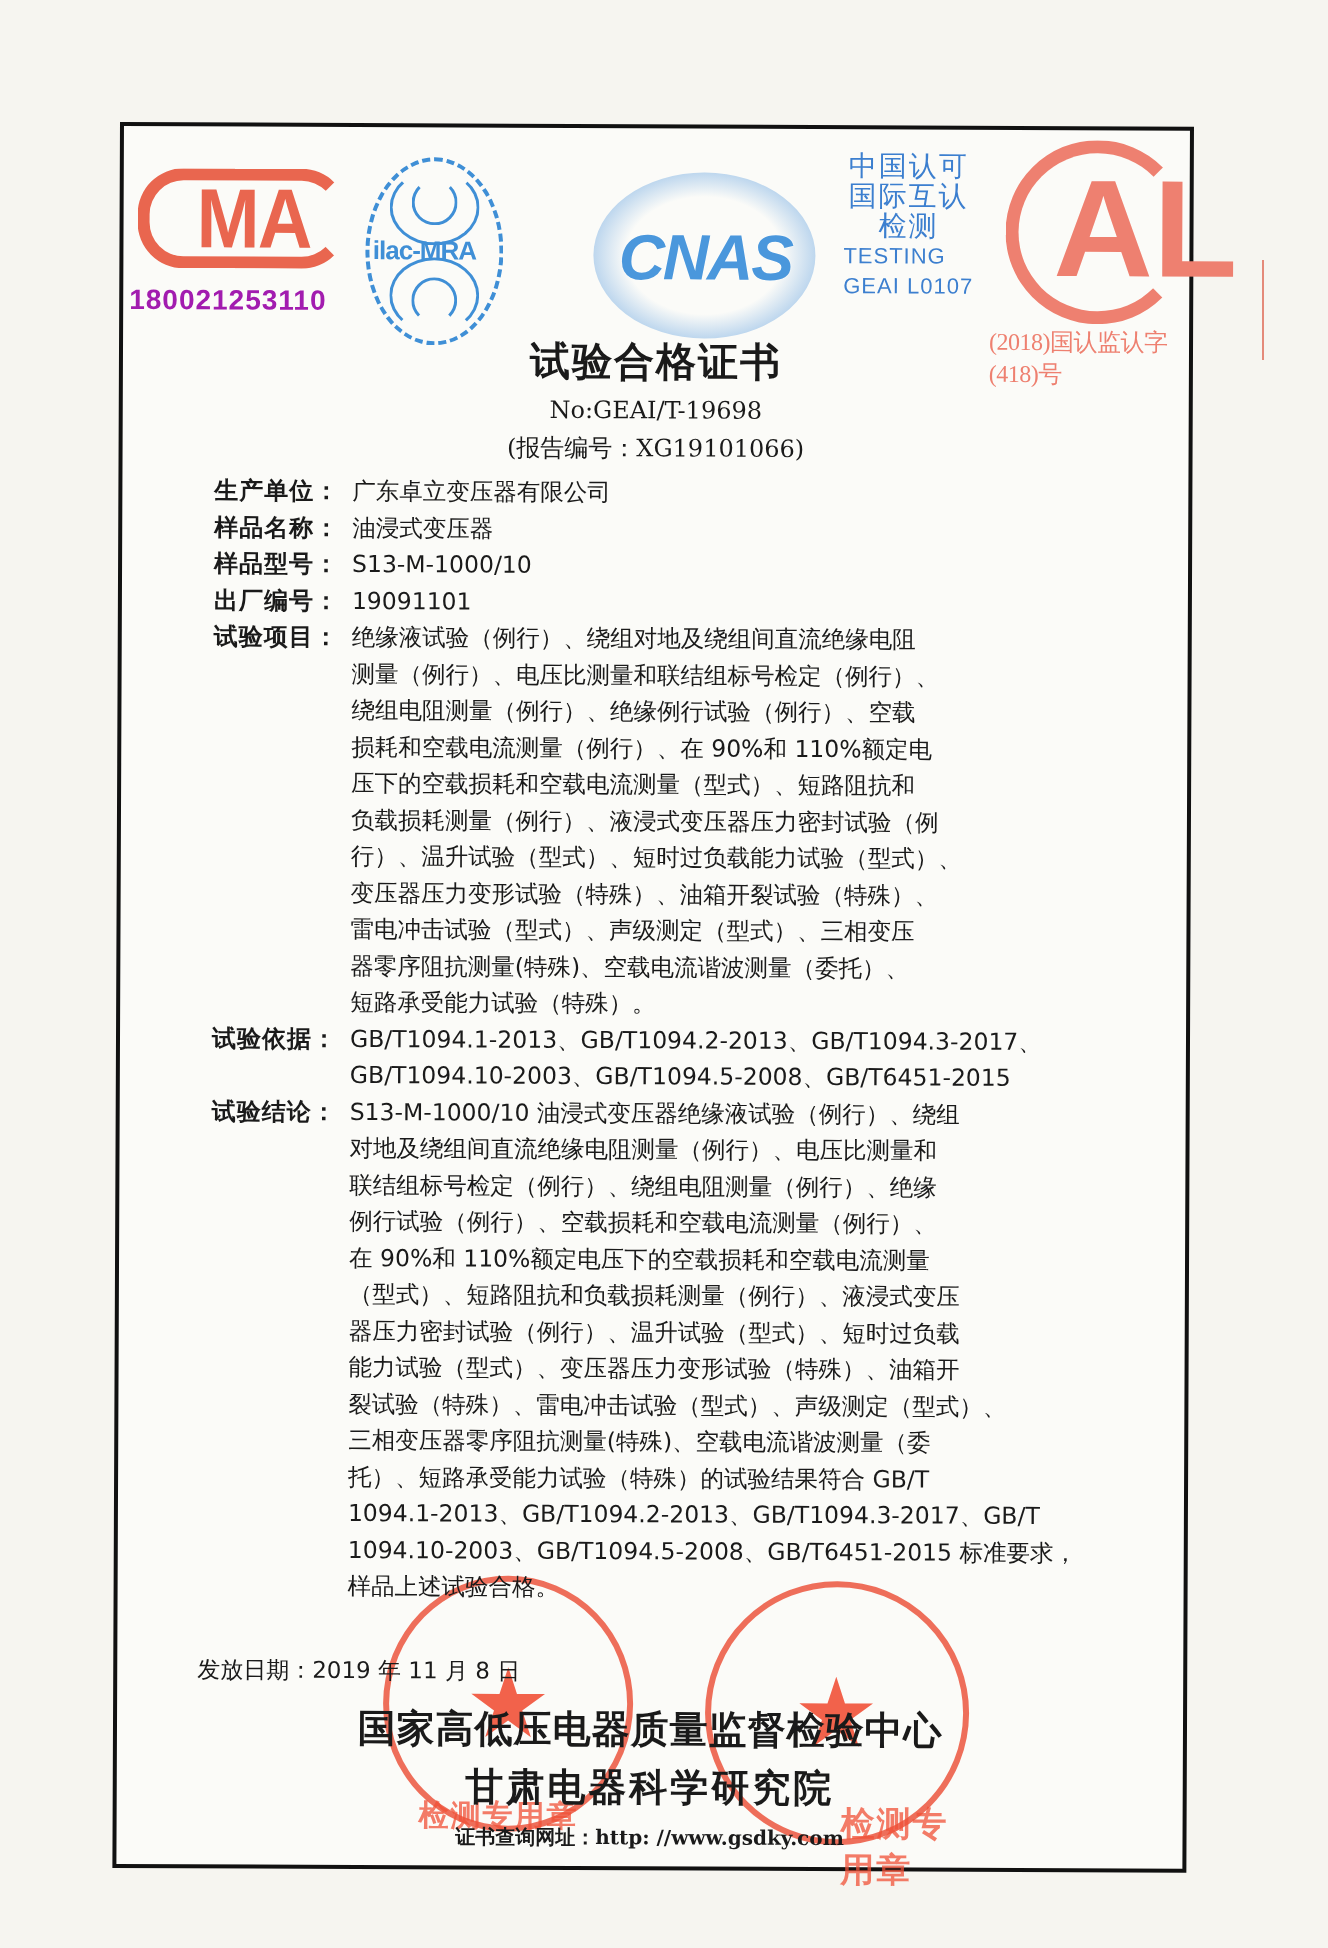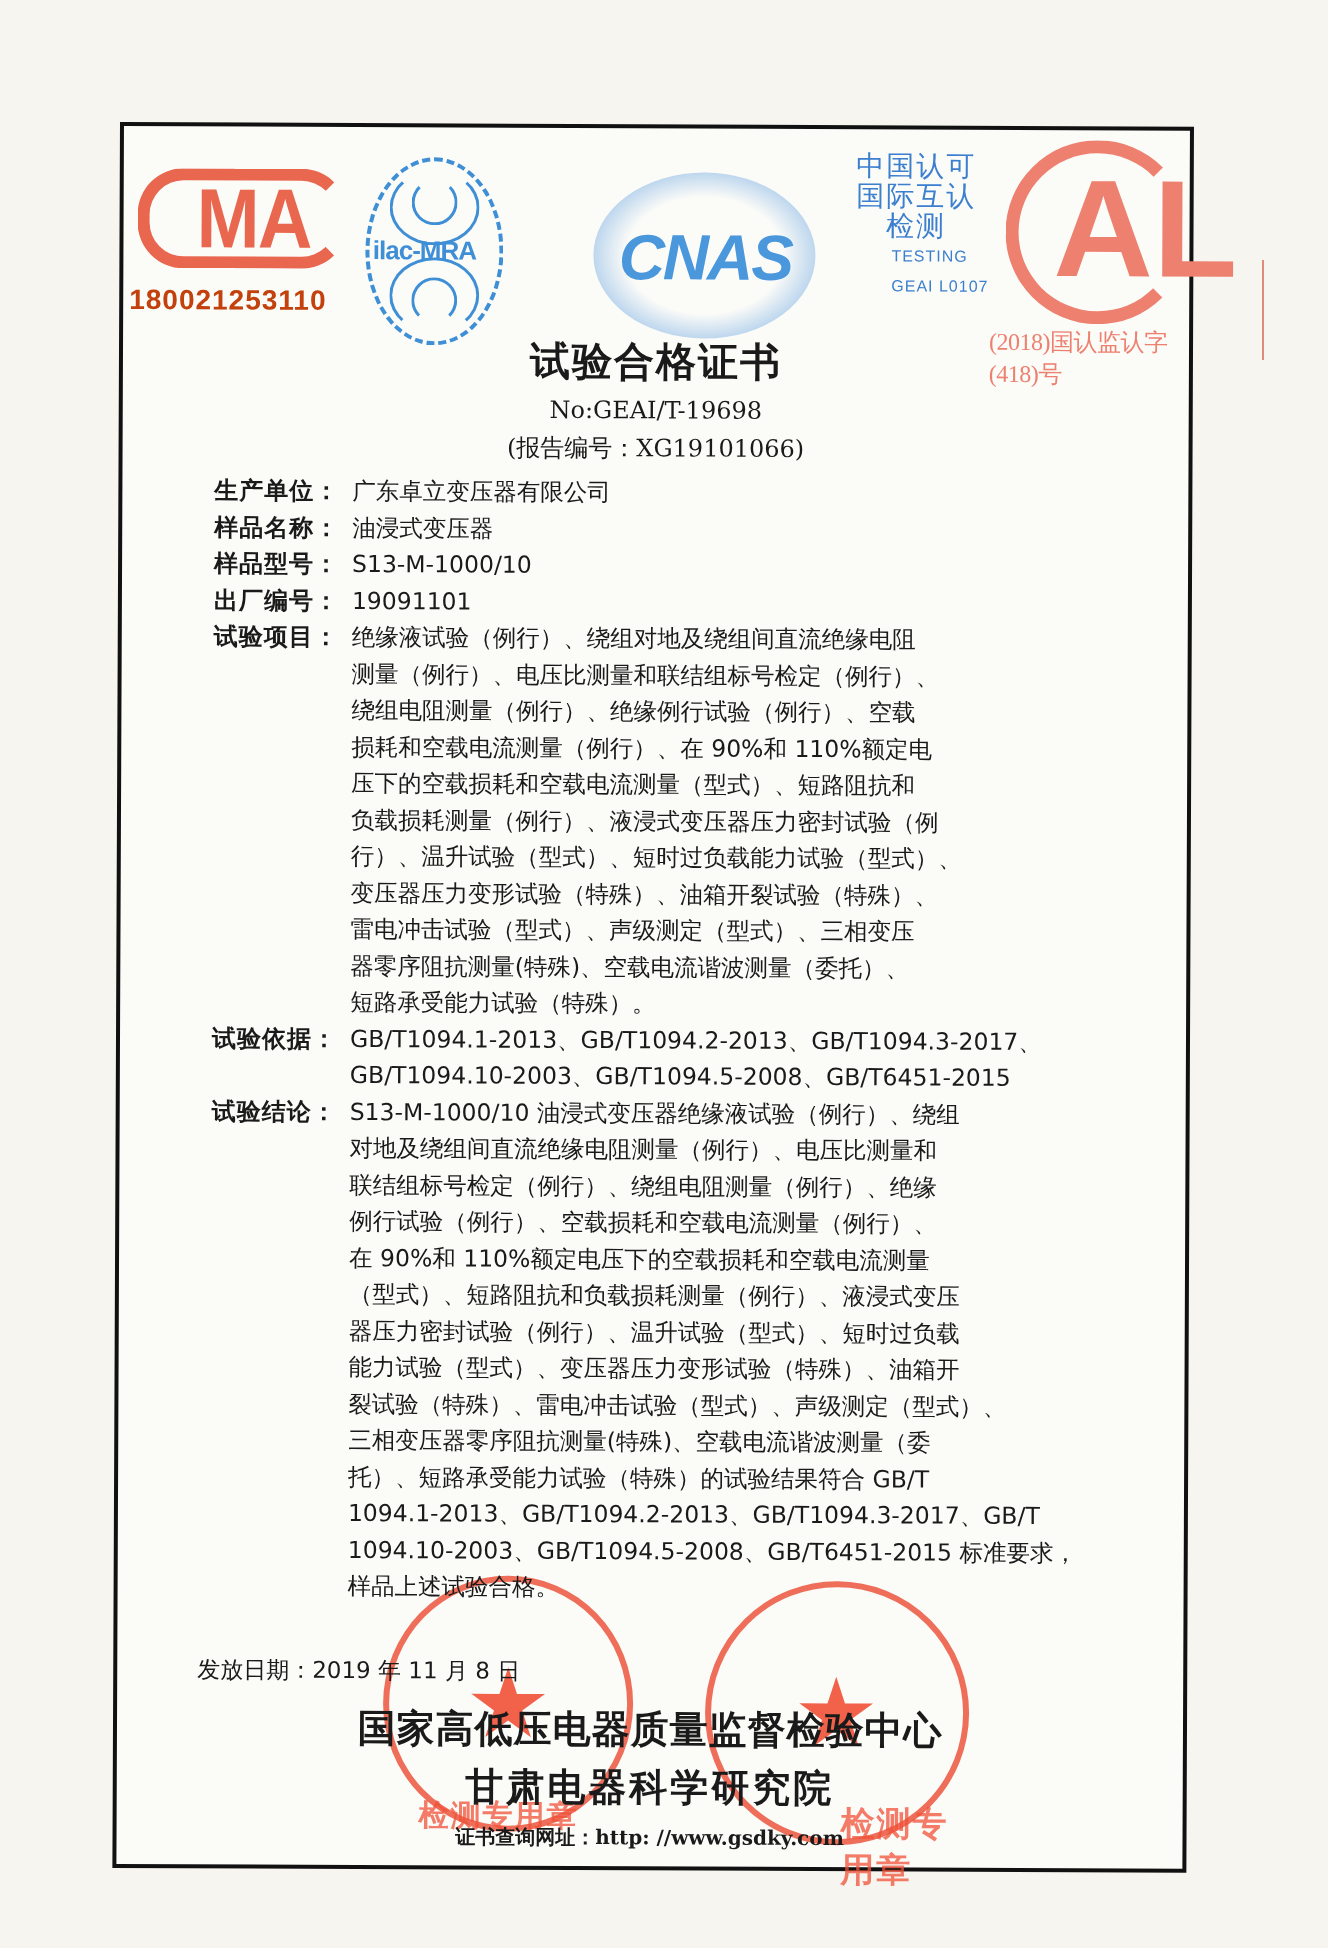--- a/index.html
+++ b/index.html
@@ -29,21 +29,21 @@
     box-sizing: border-box;
   }
   .cma-text {
     left: 40px; top: 42px; width: 180px; height: 100px;
     font-family: "Liberation Sans", sans-serif; font-weight: bold;
     font-size: 84px; line-height: 100px; color: #e9664f; letter-spacing: -2px;
     text-align: center; transform: scaleX(0.9);
   }
   .cma-num {
     left: 6px; top: 158px; font-family: "Liberation Sans", sans-serif; font-weight: bold;
-    font-size: 28px; color: #c2410c; letter-spacing: 1px;
+    font-size: 28px; color: #a21caf; letter-spacing: 1px;
   }
 
   
   .ilac {
     left: 242px; top: 30px; width: 138px; height: 188px;
     border-radius: 50%;
     border: 4px dashed #3f8fd6;
     box-sizing: border-box;
   }
   .ilac-arc {
@@ -68,21 +68,21 @@
     font-size: 64px; color: #4a97dc; letter-spacing: -2px;
     text-shadow: 0 0 2px #fff;
   }
 
   
   .accred {
     left: 720px; top: 22px;
     font-family: "Liberation Sans", sans-serif; color: #3c7fcf;
   }
   .accred .zh { font-size: 28px; line-height: 30px; letter-spacing: 2px; text-align: center; }
-  .accred .en { font-size: 16px; line-height: 30px; letter-spacing: 1px; margin-left: 48px; }
+  .accred .en { font-size: 22px; line-height: 30px; letter-spacing: 1px; }
 
   
   .cal {
     left: 882px; top: 10px; width: 184px; height: 184px;
     border: 13px solid #ee8070; border-right-color: transparent;
     border-radius: 50%; box-sizing: border-box;
   }
   .cal-text {
     left: 930px; top: 28px; width: 110px; height: 140px;
     font-family: "Liberation Sans", sans-serif; font-weight: bold;

